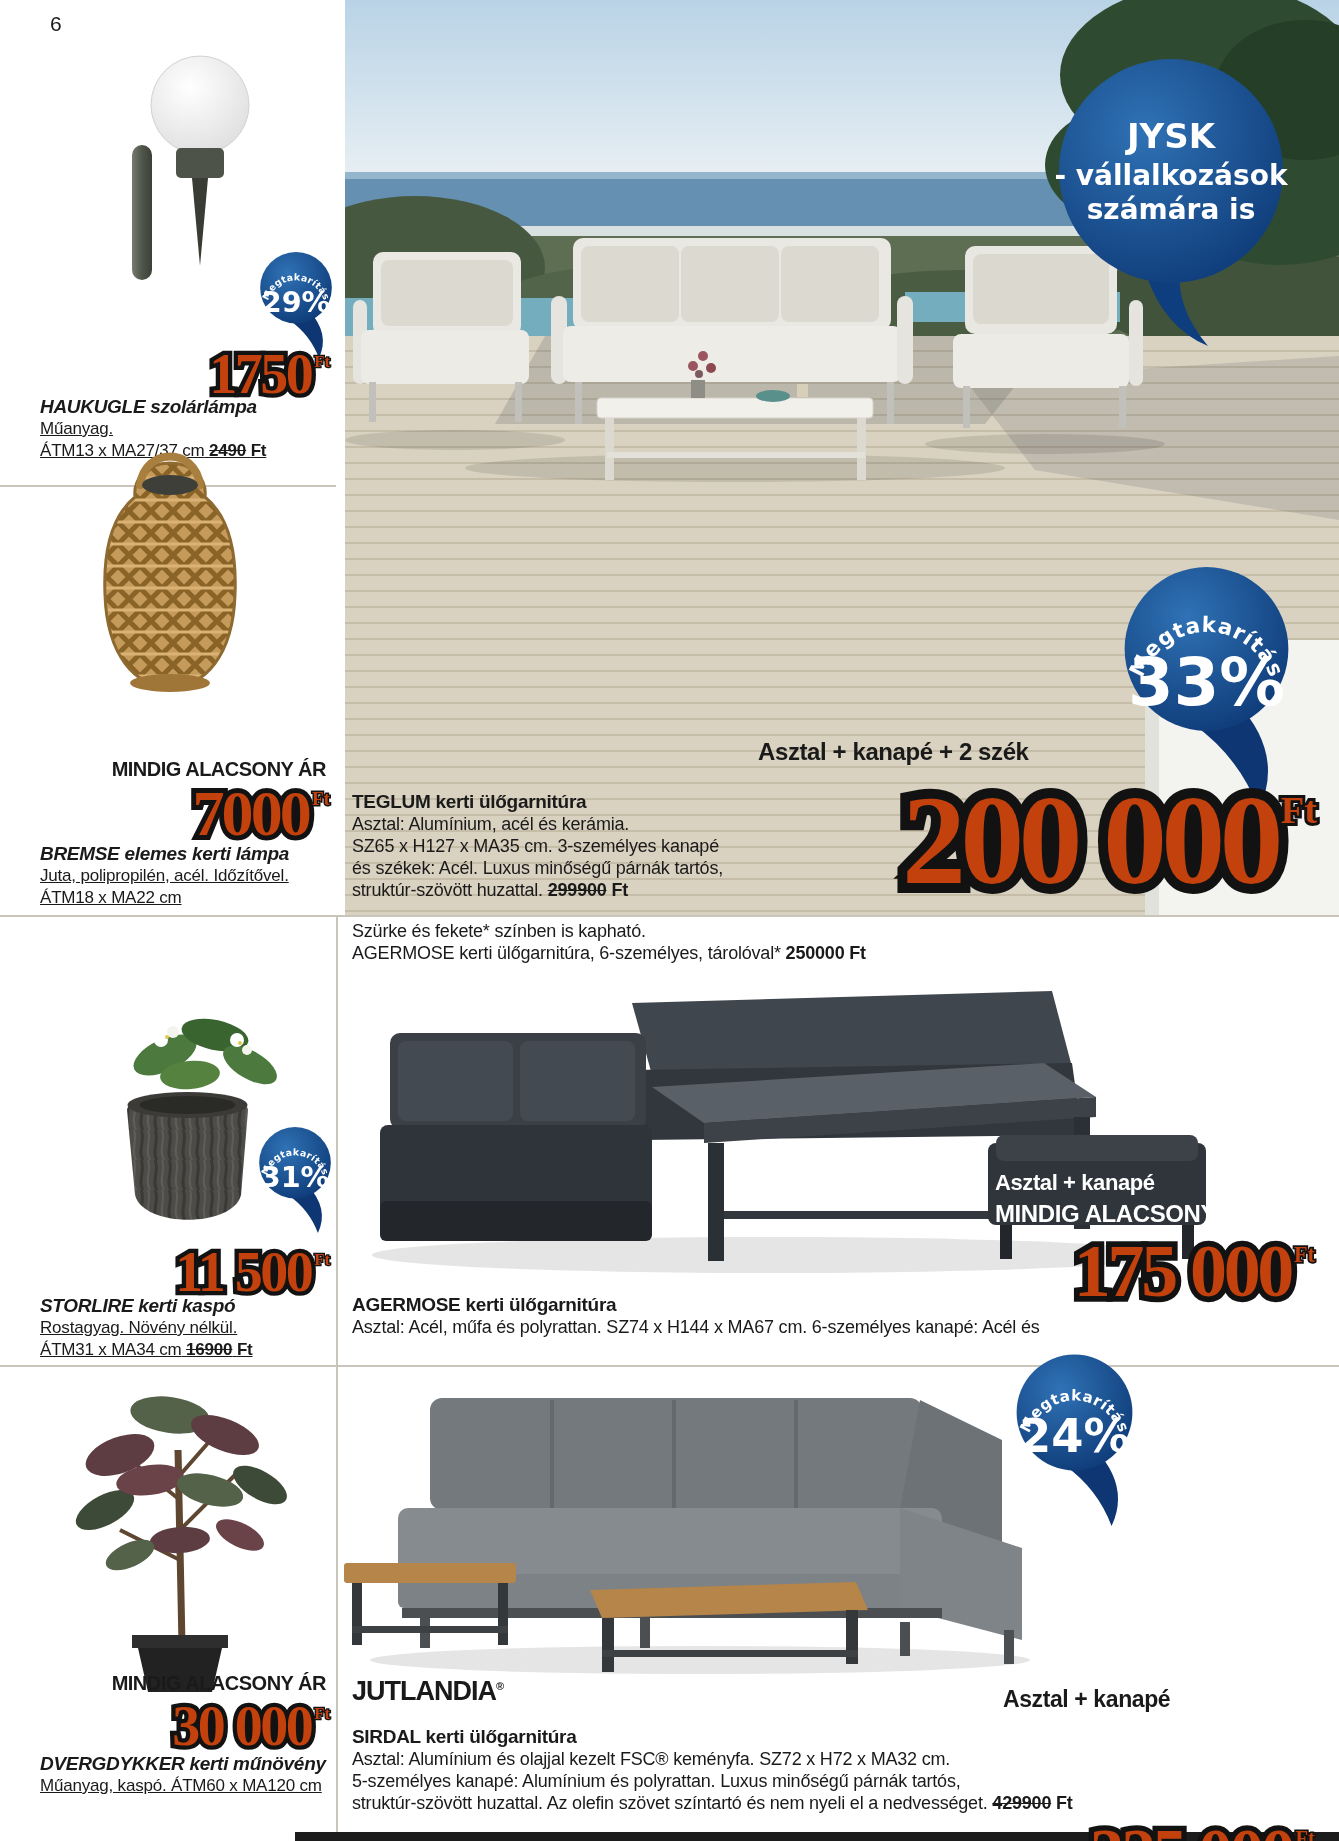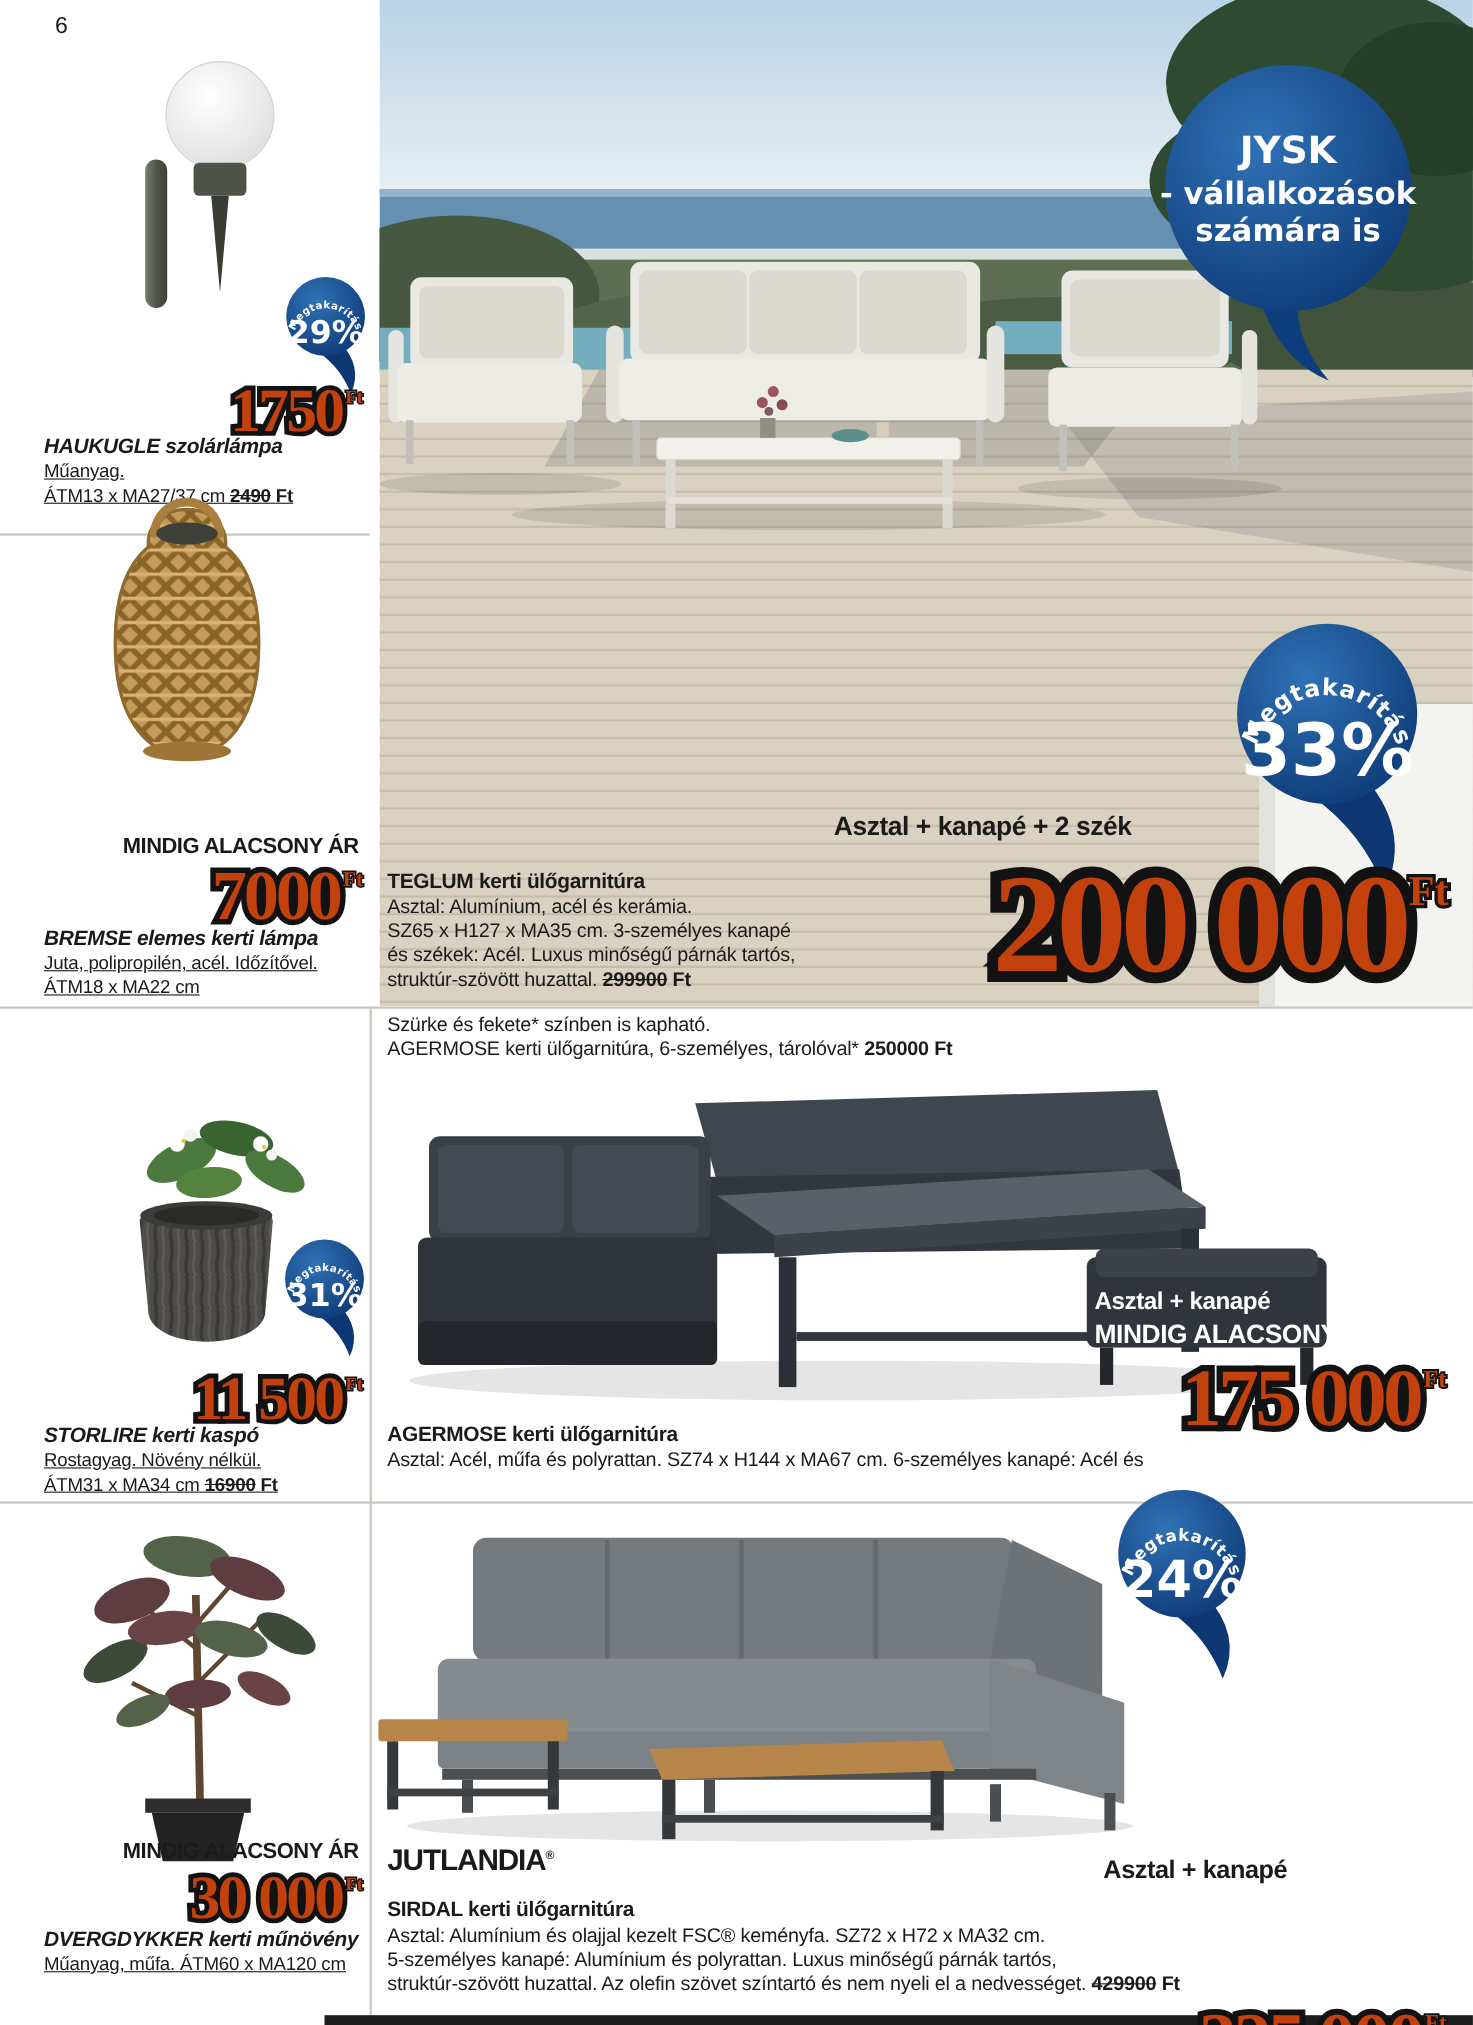--- a/index.html
+++ b/index.html
@@ -293,21 +293,21 @@
     <rect x="72" y="255" width="96" height="13" fill="#2e2e2e"></rect>
     <polygon points="78,268 162,268 152,312 88,312" fill="#222222"></polygon>
   </svg>
 
   <div class="abs alw" style="right:1013px;top:1672px;">MINDIG ALACSONY ÁR</div>
   <div class="price" style="right:1009px;top:1698px;font-size:56px;">
     <span class="d stroke" data-text="30 000">30 000</span><span class="ft stroke" data-text="Ft">Ft</span>
   </div>
   <div class="abs" style="left:40px;top:1753px;">
     <div class="pname">DVERGDYKKER kerti műnövény</div>
-    <div class="pdesc">Műanyag, műfa. ÁTM60 x MA120 cm</div>
+    <div class="pdesc">Műanyag, kaspó. ÁTM60 x MA120 cm</div>
   </div>
 
   <div class="abs" style="left:352px;top:920px;">
     <div class="mdesc">Szürke és fekete* színben is kapható.</div>
     <div class="mdesc"><span>AGERMOSE kerti ülőgarnitúra, 6-személyes, tárolóval*</span> <span class="bold">250000 Ft</span></div>
   </div>
 
   <svg class="abs" style="left:352px;top:975px;z-index:0;" width="987" height="320" viewBox="0 0 987 320">
     <ellipse cx="420" cy="280" rx="400" ry="18" fill="rgba(0,0,0,0.10)"></ellipse>
 

